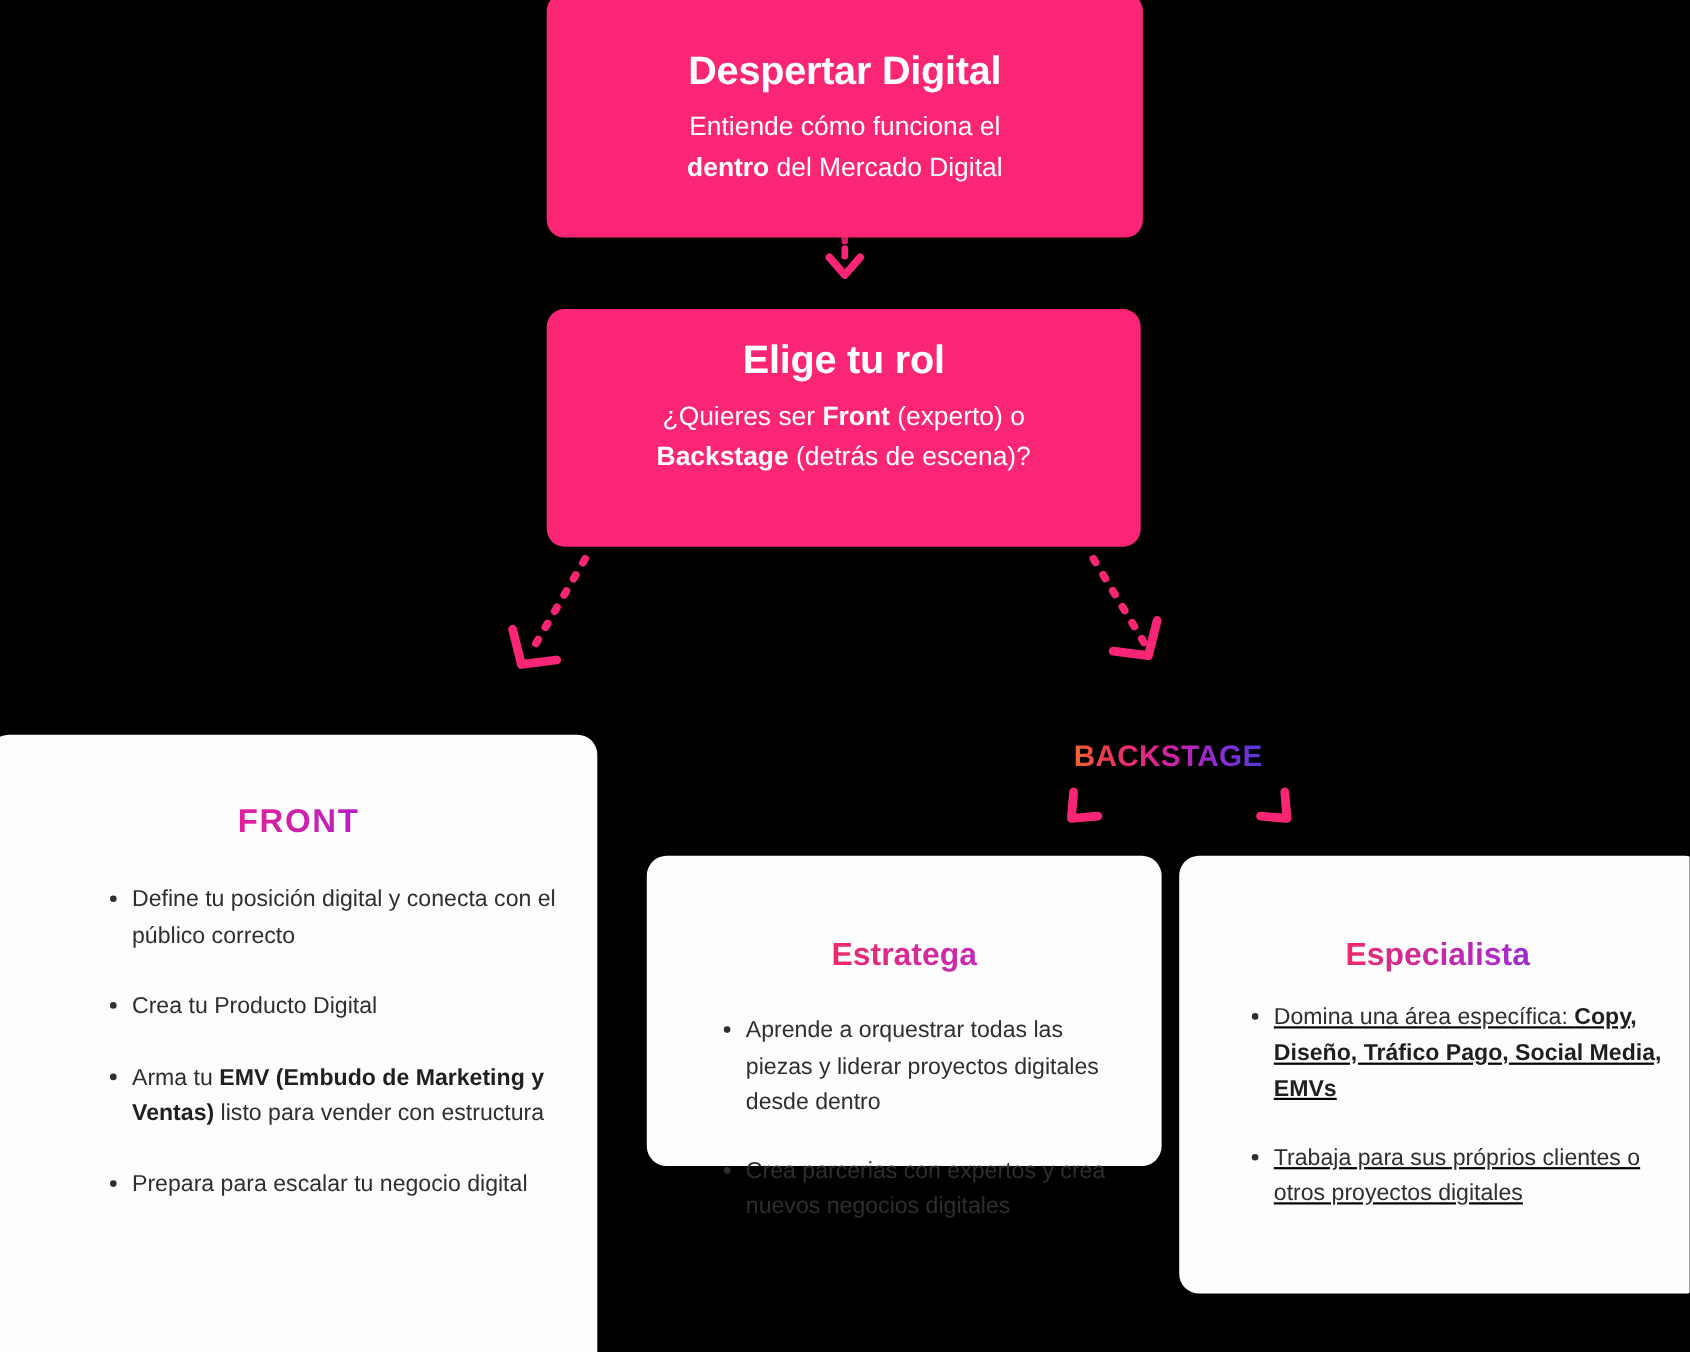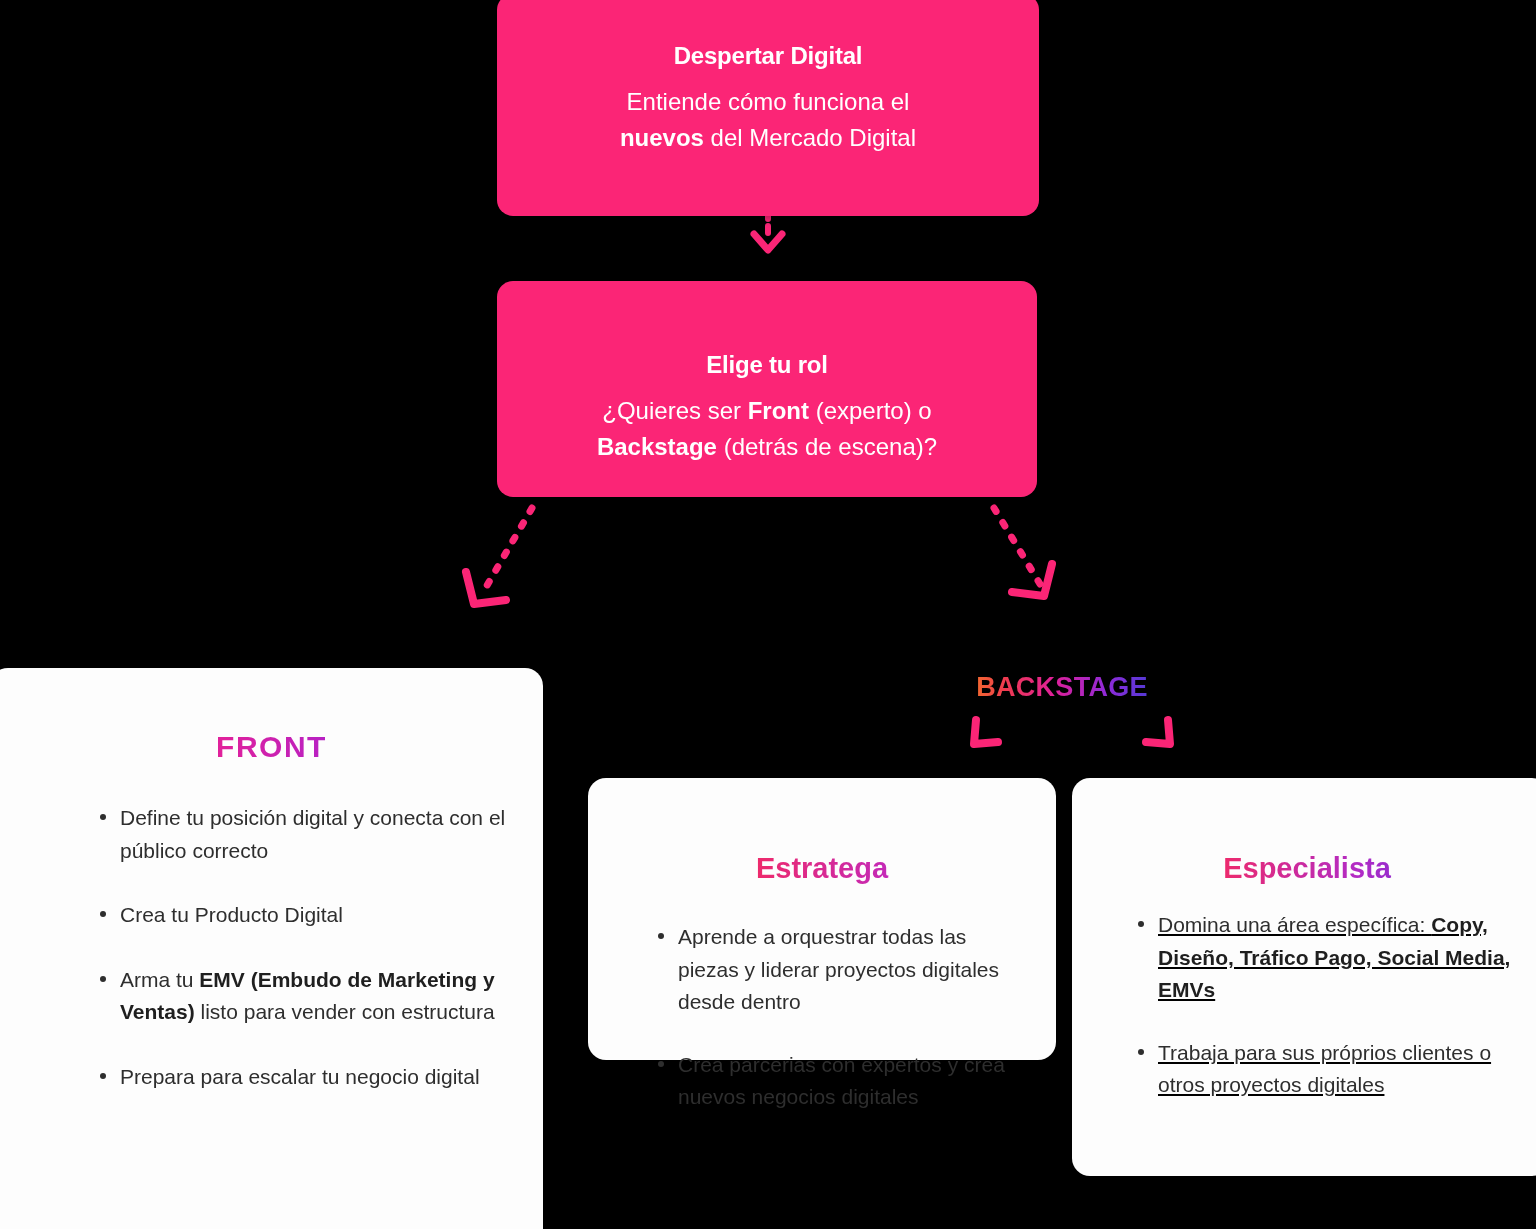--- a/index.html
+++ b/index.html
@@ -25,21 +25,21 @@
     color: #ffffff;
     text-align: center;
     display: flex;
     flex-direction: column;
     align-items: center;
     justify-content: center;
     padding: 20px 28px;
     box-shadow: 0 2px 10px rgba(0,0,0,0.35);
   }
   .step-title {
-    font-size: 24px;
+    font-size: 36px;
     font-weight: bold;
     line-height: 1.2;
     letter-spacing: -0.2px;
   }
   .step-desc {
     font-size: 24px;
     line-height: 1.52;
     font-weight: 400;
     margin-top: 13px;
   }
@@ -48,21 +48,21 @@
   #box-despertar {
     left: 497px; top: -6px;
     width: 542px; height: 222px;
     justify-content: flex-start;
     padding-top: 48px;
   }
   #box-elige {
     left: 497px; top: 281px;
     width: 540px; height: 216px;
     justify-content: flex-start;
-    padding-top: 70px;
+    padding-top: 24px;
   }
 
   
   .card {
     position: absolute;
     background: #FDFDFD;
     border-radius: 18px;
     box-shadow: 0 3px 14px rgba(0,0,0,0.22);
     padding: 0 26px;
   }
@@ -182,21 +182,21 @@
 </svg>
 
 <svg class="connector" style="left:1136px; top:714px;" width="50" height="50" viewBox="0 0 50 50">
   <path d="M10 28 L34 30 L32 6" fill="none" stroke="#FB2576" stroke-width="8" stroke-linecap="round" stroke-linejoin="round"></path>
 </svg>
 
 <div class="step-box" id="box-despertar">
   <div class="step-title">Despertar Digital</div>
   <div class="step-desc">
     <span>Entiende cómo funciona el</span><br>
-    <b>nuevos</b><span> del Mercado Digital</span>
+    <b>dentro</b><span> del Mercado Digital</span>
   </div>
 </div>
 
 <div class="step-box" id="box-elige">
   <div class="step-title">Elige tu rol</div>
   <div class="step-desc">
     <span>¿Quieres ser </span><b>Front</b><span> (experto) o</span><br>
     <b>Backstage</b><span> (detrás de escena)?</span>
   </div>
 </div>

